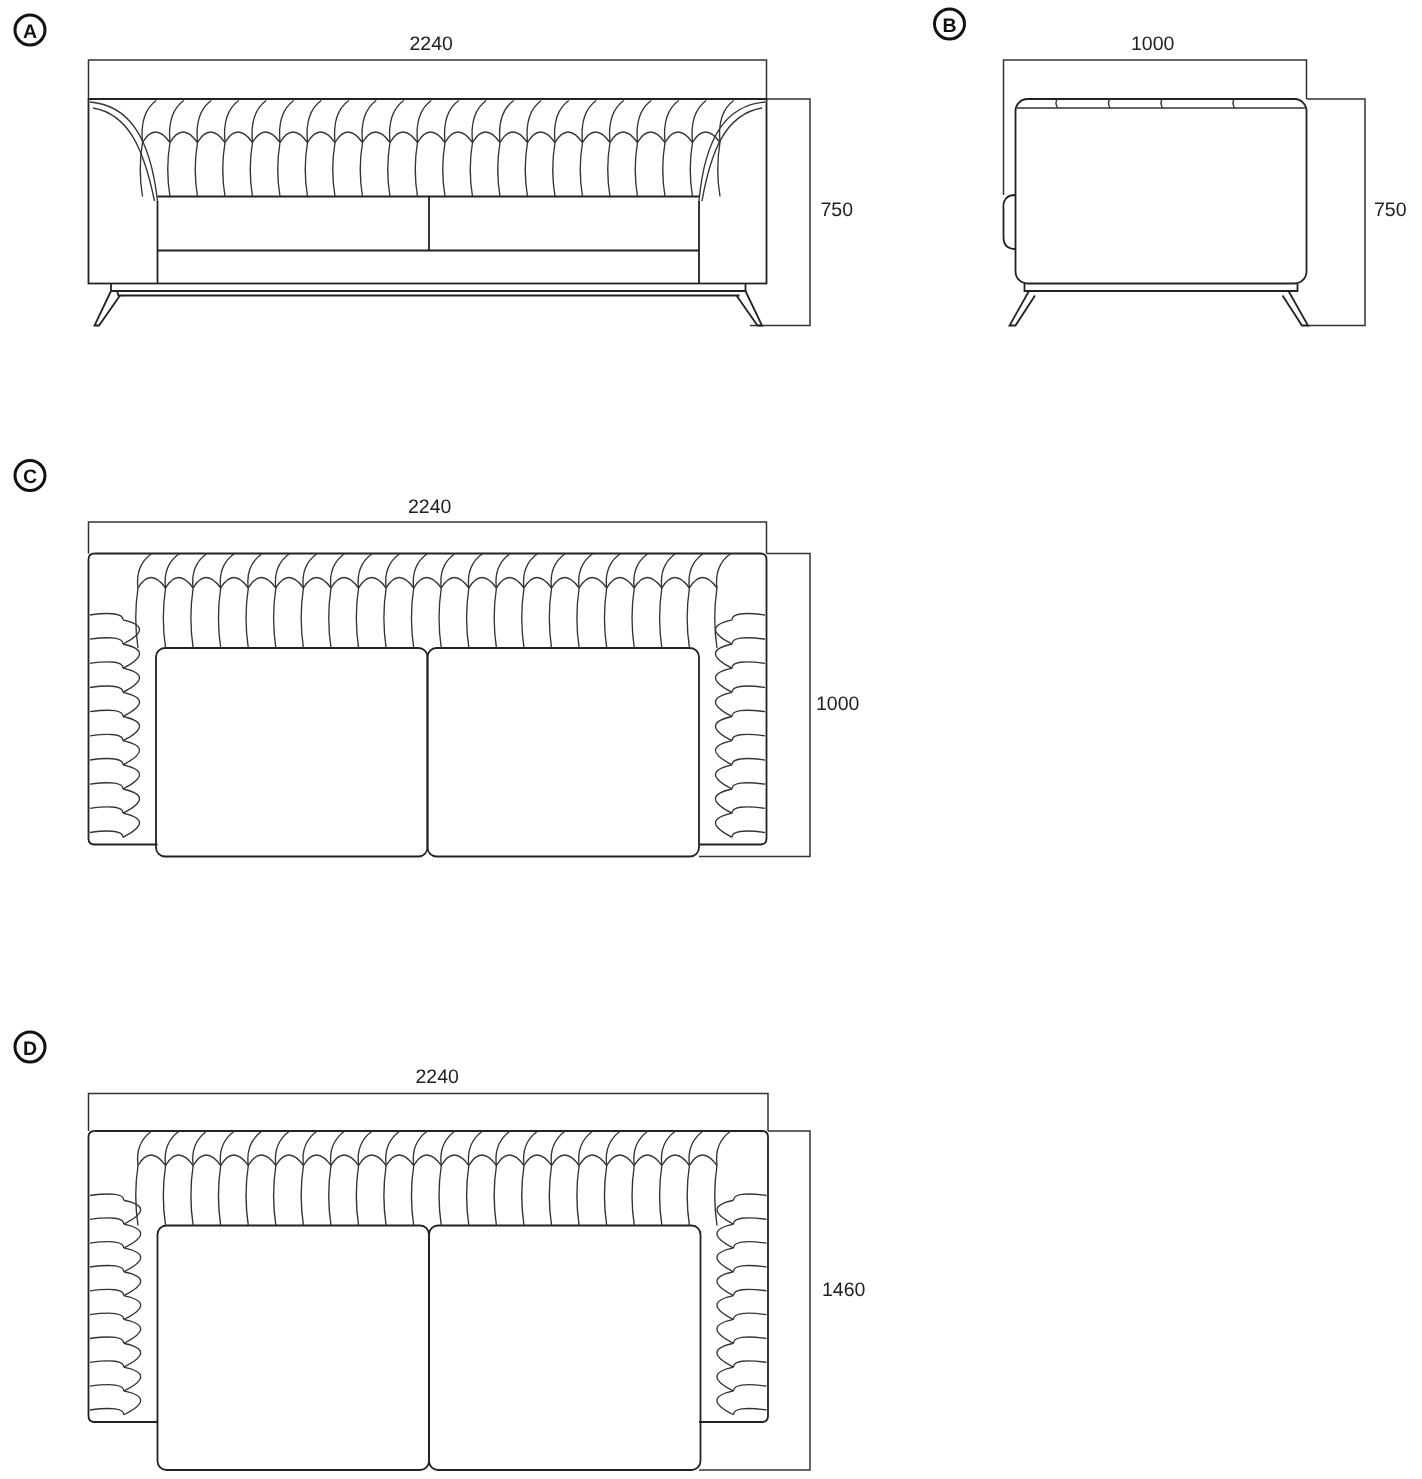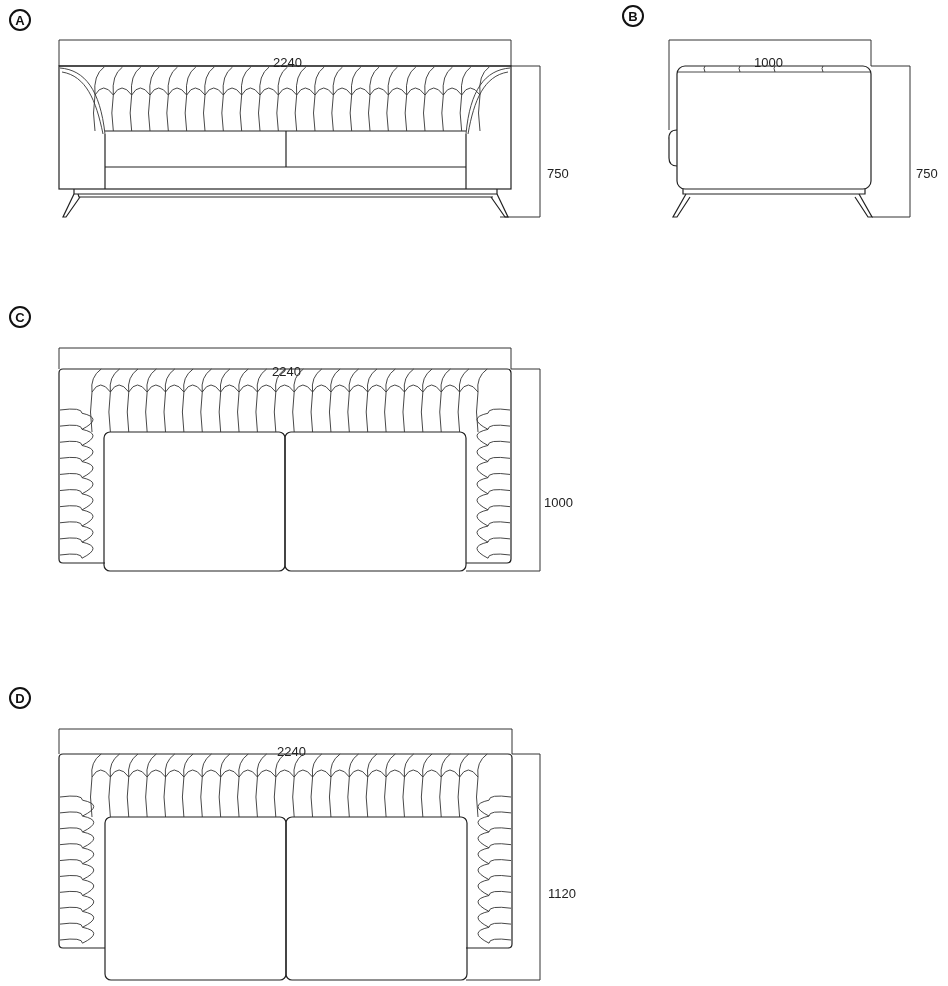--- a/index.html
+++ b/index.html
@@ -4,21 +4,21 @@
 <style>
   html, body { margin: 0; padding: 0; background: #ffffff; }
   body { width: 948px; height: 986px; position: relative; overflow: hidden;
          font-family: "Liberation Sans", sans-serif; color: #111; }
   .view { position: absolute; left: 0; top: 0; }
   svg { position: absolute; left: 0; top: 0; overflow: visible; }
   .badge { position: absolute; width: 22px; height: 22px; border: 2px solid #111;
            border-radius: 50%; box-sizing: border-box; display: flex; align-items: center;
            justify-content: center; font-weight: bold; font-size: 13px; line-height: 1;
            background: #fff; }
-  .dim { position: absolute; font-size: 13px; color: #222; white-space: nowrap; margin-top: 34px; }
+  .dim { position: absolute; font-size: 13px; color: #222; white-space: nowrap; }
   .ln { fill: none; stroke: #222; stroke-width: 1.2; }
   .lnt { fill: none; stroke: #333; stroke-width: 0.9; }
   .dl { fill: none; stroke: #333; stroke-width: 1; }
 </style>
 </head>
 <body>
 
 <div class="view">
   <div class="badge" style="left:9px;top:9px;">A</div>
   <div class="dim" style="left:273px;top:21px;">2240</div>
@@ -248,21 +248,21 @@
         <path d="M510,538.8888888888889 Q488,535.8888888888889 488,542.1111111111111" class="lnt"></path>
         <path d="M488,542.1111111111111 Q466,546.9444444444445 488,558.2222222222223" class="lnt"></path>
         <path d="M510,555 Q488,552 488,558.2222222222222" class="lnt"></path>
       </g>
   </svg>
 </div>
 
 <div class="view">
   <div class="badge" style="left:9px;top:687px;">D</div>
   <div class="dim" style="left:277px;top:710px;">2240</div>
-  <div class="dim" style="left:548px;top:852px;">1120</div>
+  <div class="dim" style="left:548px;top:852px;">1460</div>
   <svg width="948" height="986" id="svgD">
     <path class="dl" d="M59,754 V729 H512 V754"></path>
     <path class="dl" d="M512,754 H540 V980 H466"></path>
     <path class="ln" d="M63,754 H508 Q512,754 512,758 V944 Q512,948 508,948 H466"></path>
     <path class="ln" d="M105,948 H63 Q59,948 59,944 V758 Q59,754 63,754"></path>
     <rect class="ln" x="105" y="817" width="181" height="163" rx="6"></rect>
     <rect class="ln" x="286" y="817" width="181" height="163" rx="6"></rect>
     <g id="tuftD">
         <path d="M101.19047619047619,754 Q90,762 92,777" class="lnt"></path>
         <path d="M92,777 Q89,797 92,817" class="lnt"></path>

